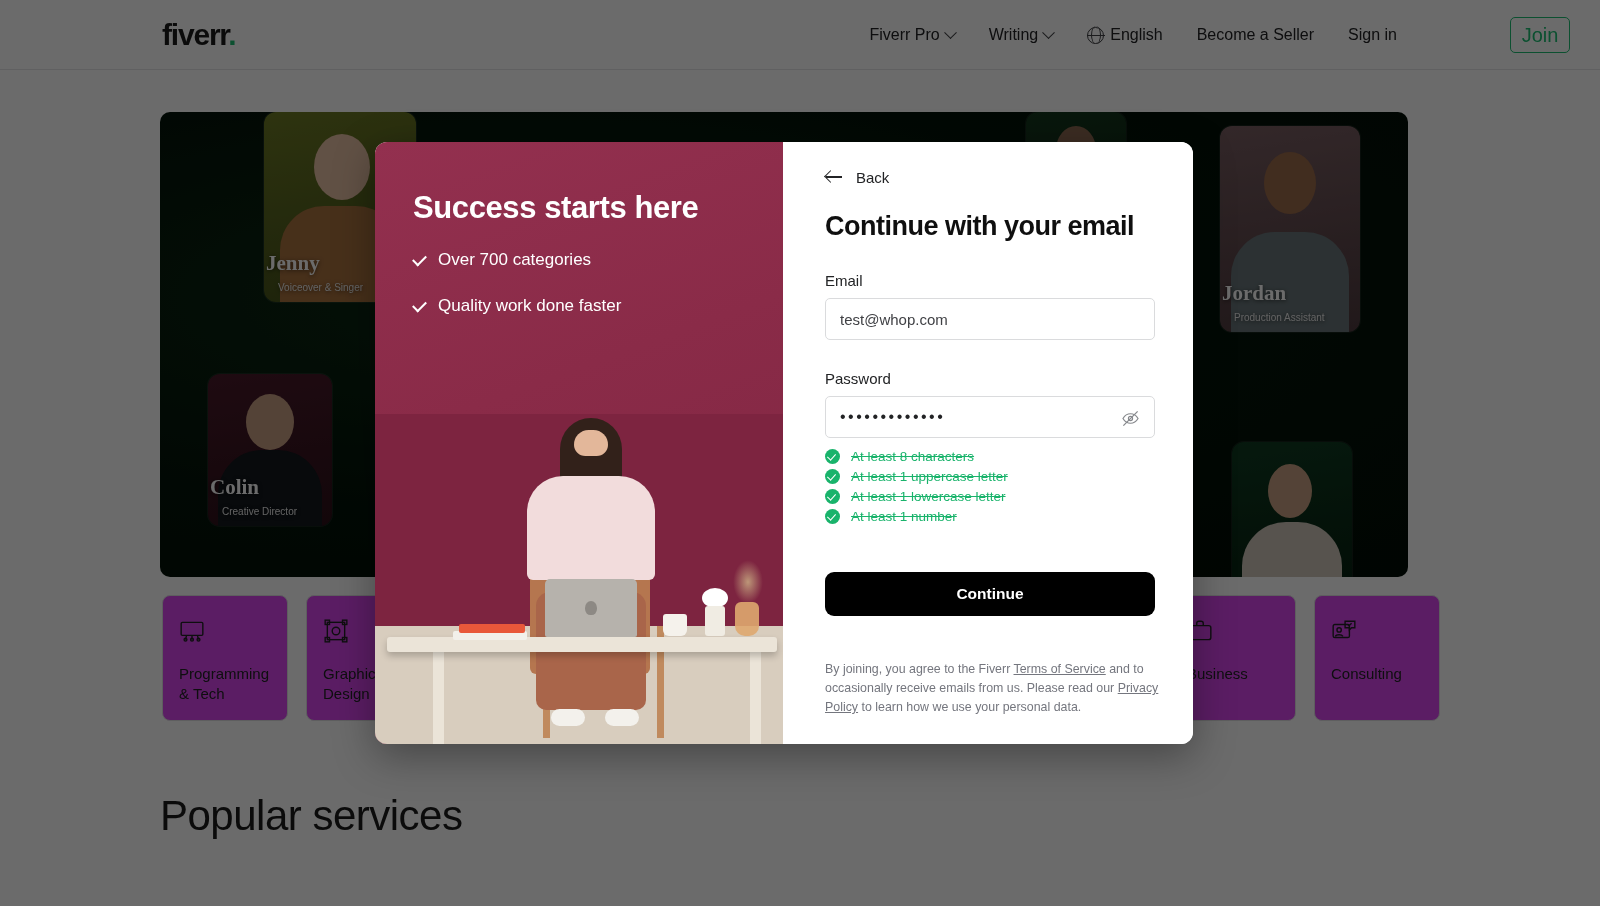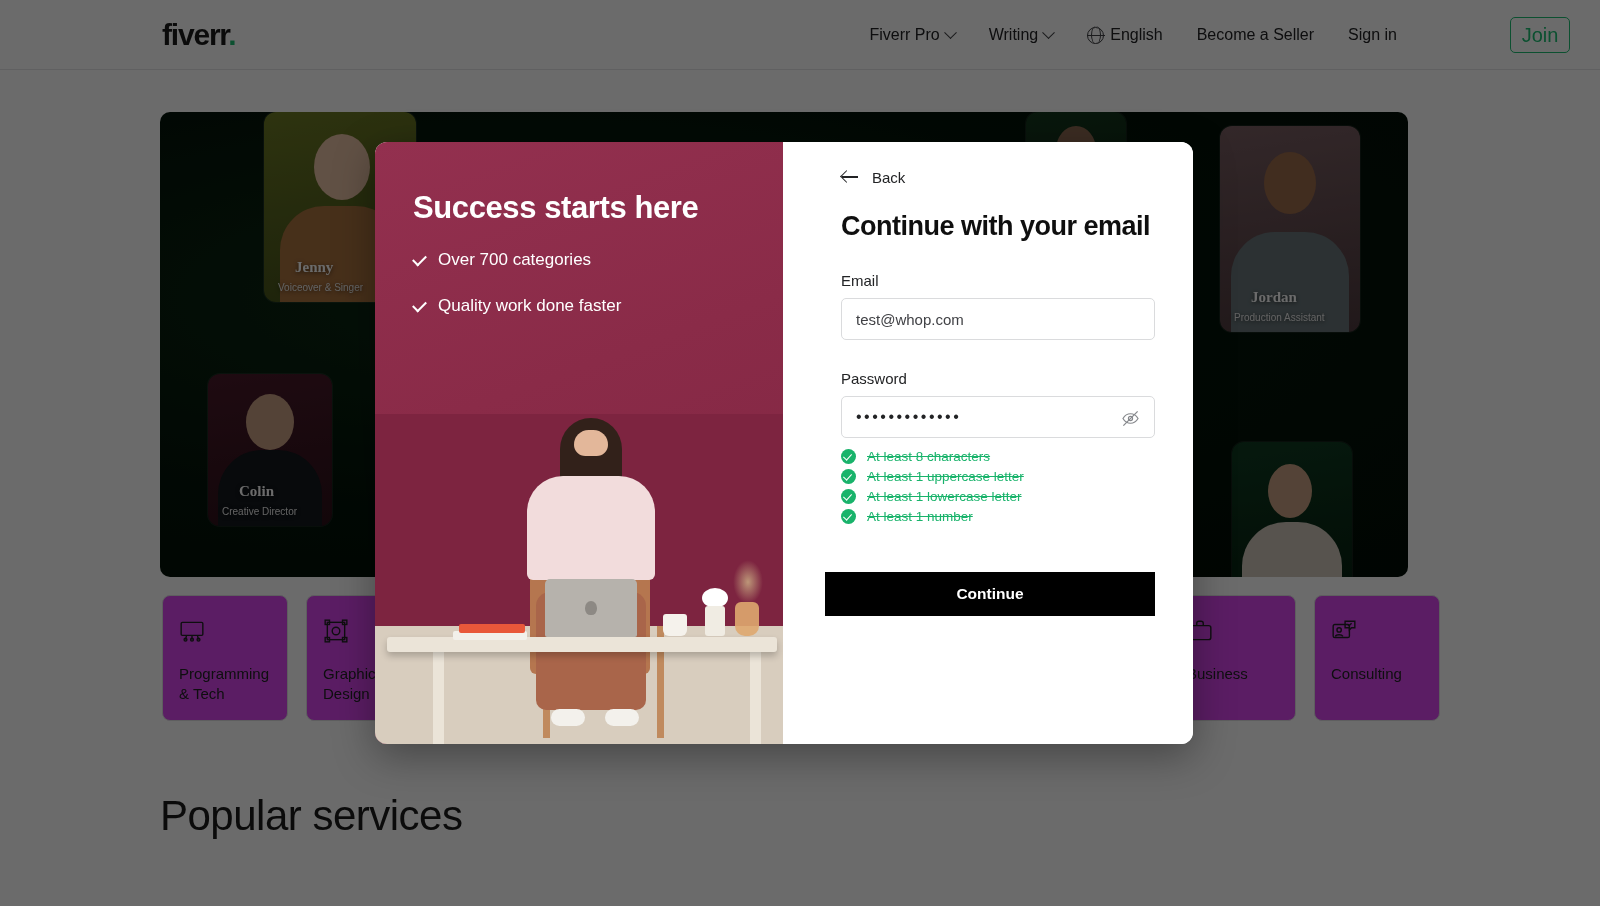--- a/index.html
+++ b/index.html
@@ -83,23 +83,23 @@
   }
   .persona .pbg { position:absolute; inset:0; }
   .persona .phead {
     position:absolute; border-radius: 50%;
   }
   .persona .pbody {
     position:absolute; left: 50%; transform: translateX(-50%);
     border-radius: 44px 44px 0 0;
   }
   .pname {
-    position:absolute; left: 31px; bottom: 26px;
+    position:absolute; left: 2px; bottom: 26px;
     color: #ffffff; font-family: "Liberation Serif", serif;
-    font-size: 15px; font-weight: 700;
+    font-size: 21px; font-weight: 700;
     text-shadow: 0 1px 4px rgba(0,0,0,.6);
   }
   .prole {
     position:absolute; left: 14px; bottom: 9px;
     color: #e9e9e9; font-size: 10px;
     text-shadow: 0 1px 4px rgba(0,0,0,.6);
   }
 
   
   .cats {
@@ -233,21 +233,21 @@
     background: #dfa96f; border-radius: 6px 6px 10px 10px; opacity:.9;
   }
   .dry {
     position:absolute; left: 358px; bottom: 140px; width: 30px; height: 44px;
     background: radial-gradient(ellipse at center, rgba(200,170,130,.85), rgba(160,130,95,0) 70%);
   }
 
   
   .form {
     flex: 1; position: relative; background: #fff;
-    padding: 26px 38px 0 58px;
+    padding: 26px 38px 0 42px;
   }
   .back {
     display: flex; align-items: center; gap: 13px;
     font-size: 15px; color: #222325; cursor: pointer; width: max-content;
   }
   .arrow-l {
     width: 18px; height: 18px; position: relative; flex: none;
   }
   .arrow-l::before {
     content:""; position:absolute; left: 1px; top: 8px; width: 16px; height: 1.6px;
@@ -290,21 +290,21 @@
     border-right: 1.7px solid #fff; border-bottom: 1.7px solid #fff;
     transform: rotate(42deg);
   }
   .req-text {
     font-size: 13.5px; color: #19b36b; text-decoration: line-through;
     text-decoration-color: #19b36b;
   }
   .continue {
     position: absolute; left: 42px; right: 38px; top: 430px;
     height: 44px; background: #000; color: #fff;
-    border: none; border-radius: 0; font-size: 15.5px; font-weight: 700;
+    border: none; border-radius: 9px; font-size: 15.5px; font-weight: 700;
     font-family: "Liberation Sans", sans-serif; cursor: pointer;
   }
   .terms {
     position: absolute; left: 42px; right: 34px; top: 518px;
     font-size: 12.4px; line-height: 1.55; color: #74767e;
   }
   .terms u { text-decoration: underline; color: #74767e; cursor: pointer; }
 </style>
 </head>
 <body>
@@ -542,14 +542,15 @@
         <span class="req-text">At least 1 lowercase letter</span>
       </div>
       <div class="req">
         <span class="req-circle"></span>
         <span class="req-text">At least 1 number</span>
       </div>
     </div>
 
     <button class="continue">Continue</button>
 
+    <div class="terms"><span>By joining, you agree to the Fiverr </span><u>Terms of Service</u><span> and to occasionally receive emails from us. Please read our </span><u>Privacy Policy</u><span> to learn how we use your personal data.</span></div>
   </div>
 </div>
 
 </body></html>

